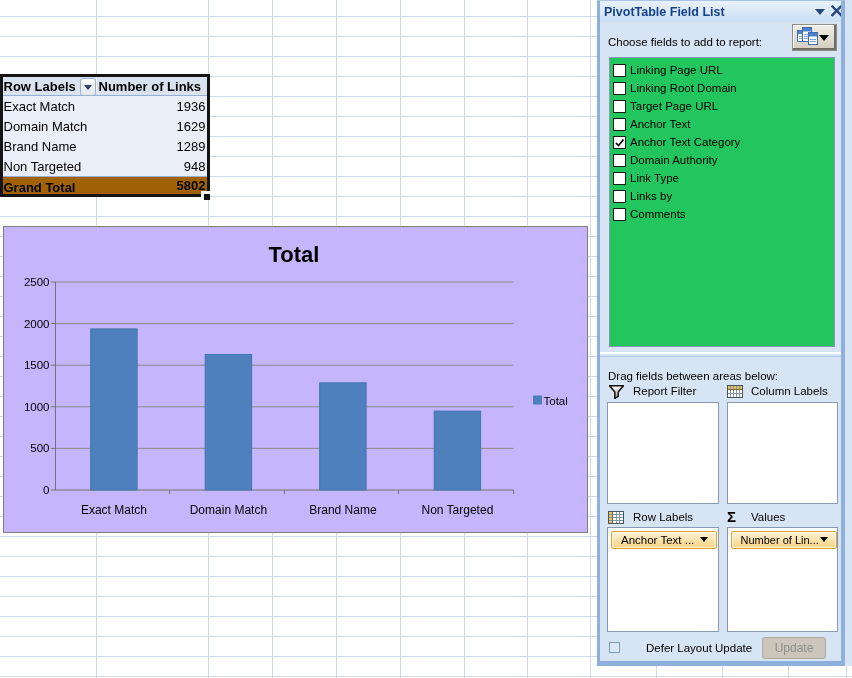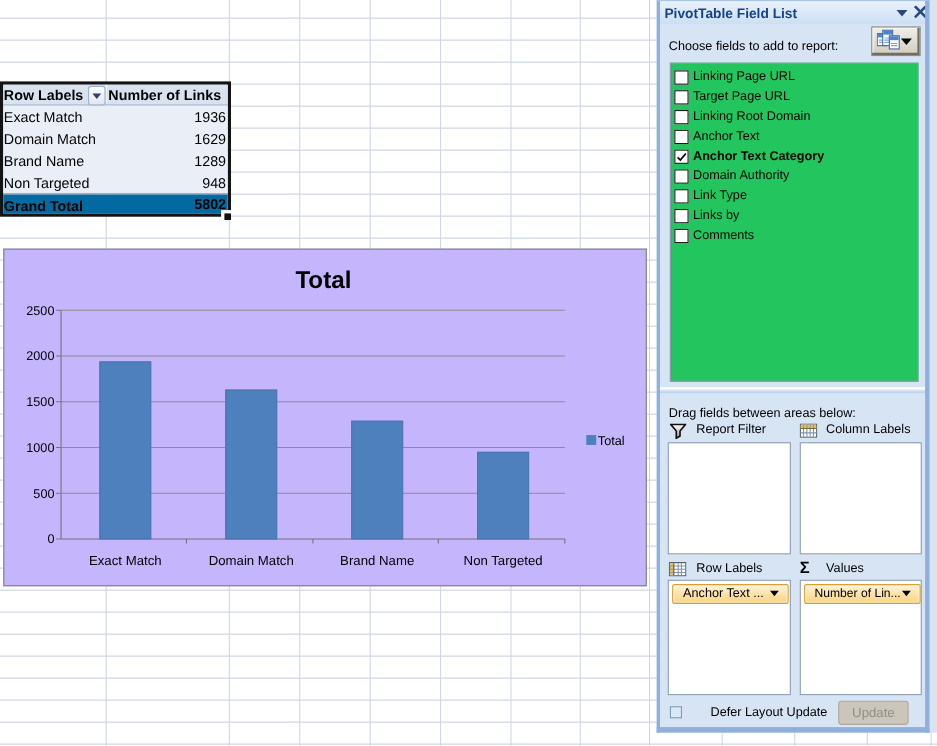--- a/index.html
+++ b/index.html
@@ -77,21 +77,21 @@
       <span class="tr">1629</span>
     </div>
   <div class="trow">
       <span class="tl">Brand Name</span>
       <span class="tr">1289</span>
     </div>
   <div class="trow">
       <span class="tl">Non Targeted</span>
       <span class="tr">948</span>
     </div>
-  <div style="position:relative;height:18px;background:#0369a1;border-top:1px solid #96AFCE;box-sizing:border-box;font-weight:bold;">
+  <div style="position:relative;height:18px;background:#a16207;border-top:1px solid #96AFCE;box-sizing:border-box;font-weight:bold;">
     <span class="tl">Grand Total</span>
       <span class="tr" style="top:1px;">5802</span>
   </div>
 </div>
 <style>
   .trow{position:relative;height:20px;background:#EAEFF7;}
   .tl{position:absolute;left:0.5px;top:3px;}
   .tr{position:absolute;right:1px;top:3px;}
 </style>
 
@@ -185,37 +185,37 @@
     <span style="position:absolute;left:26px;top:9.5px;width:0;height:0;border-left:5px solid transparent;border-right:5px solid transparent;border-top:6px solid #000;"></span>
   </div>
 
   <div class="abs" style="left:12px;top:57px;width:226px;height:290px;background:#22c55e;border:1px solid #8799B4;box-sizing:border-box;">
     <div class="fi">
         <span class="cb"></span>
         <span class="ft">Linking Page URL</span>
       </div>
     <div class="fi">
         <span class="cb"></span>
+        <span class="ft">Linking Root Domain</span>
+      </div>
+    <div class="fi">
+        <span class="cb"></span>
         <span class="ft">Target Page URL</span>
-      </div>
-    <div class="fi">
-        <span class="cb"></span>
-        <span class="ft">Linking Root Domain</span>
       </div>
     <div class="fi">
         <span class="cb"></span>
         <span class="ft">Anchor Text</span>
       </div>
     <div class="fi">
         <span class="cb">
           <svg width="12" height="12">
             <path d="M2,6 L4.5,8.5 L9.5,2.5" stroke="#000" stroke-width="1.6" fill="none"></path>
           </svg>
         </span>
-        <span class="ft" style="font-weight:bold;">Anchor Text Category</span>
+        <span class="ft" style="font-weight:normal;">Anchor Text Category</span>
       </div>
     <div class="fi">
         <span class="cb"></span>
         <span class="ft">Domain Authority</span>
       </div>
     <div class="fi">
         <span class="cb"></span>
         <span class="ft">Link Type</span>
       </div>
     <div class="fi">

